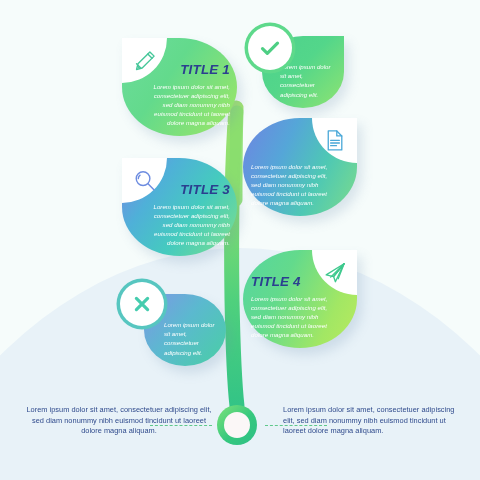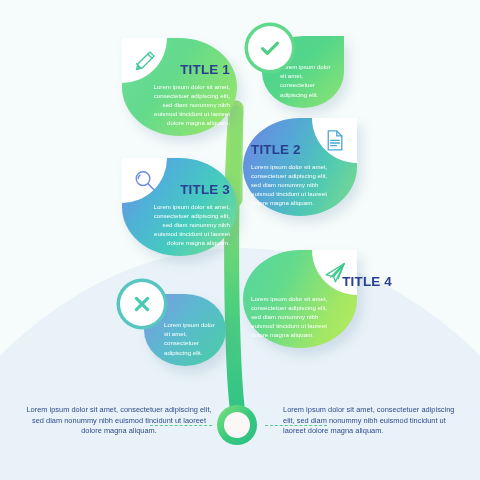--- a/index.html
+++ b/index.html
@@ -16,21 +16,21 @@
   .bg-top{position:absolute;inset:0;background:#f6fcfb;}
   .bg-arc{
     position:absolute;left:-180px;top:248px;width:840px;height:600px;
     background:#e8f2f8;border-radius:50% 50% 0 0 / 100% 100% 0 0;
   }
 
   
   .stem-svg{position:absolute;left:0;top:0;width:480px;height:480px;}
 
   
-  .leaf{position:absolute;}
+  .leaf{position:absolute;font-style:italic;}
 
   
   .lf-right{border-radius:0 70% 70% 70%;}       
   .lf-left {border-radius:70% 0 70% 70%;}       
 
   .leaf-shadow{
     position:absolute;inset:0;
     filter:blur(6px);opacity:.22;background:#6f8fb0;
     transform:translate(5px,7px);z-index:0;
   }
@@ -142,21 +142,20 @@
   <div class="leaf" style="left:243px;top:118px;width:114px;height:98px;">
     <div class="leaf-shadow lf-left"></div>
     <div class="leaf-body lf-left" style="background:linear-gradient(115deg,#6f84e2 0%,#55a6d8 35%,#4ec8b4 65%,#7ddc8a 100%);"></div>
     <div class="icon-panel" style="right:0;top:0;width:45px;height:45px;border-radius:0 0 0 100%;">
       <svg width="25" height="25" viewBox="0 0 24 24" fill="none" stroke="#4aa8d8" stroke-width="1.25" stroke-linecap="round" stroke-linejoin="round">
         <path d="M6 2.8h8.2L19 7.6V21H6z"></path>
         <path d="M14.2 2.8v4.8H19"></path>
         <path d="M8.3 11.8h8.4M8.3 14.4h8.4M8.3 17h5.6"></path>
       </svg>
     </div>
-    <div class="leaf-title" style="left:8px;top:24px;width:100px;text-align:left;">TITLE 2</div>
     <div class="leaf-text" style="left:8px;top:44px;width:80px;text-align:left;">Lorem ipsum dolor sit amet, consectetuer adipiscing elit, sed diam nonummy nibh euismod tincidunt ut laoreet dolore magna aliquam.</div>
   </div>
 
   <div class="leaf" style="left:122px;top:158px;width:115px;height:98px;">
     <div class="leaf-shadow lf-right"></div>
     <div class="leaf-body lf-right" style="background:linear-gradient(125deg,#7b86e4 0%,#4fb0d8 30%,#45cbbe 60%,#7fdf8b 100%);"></div>
     <div class="icon-panel" style="left:0;top:0;width:45px;height:45px;border-radius:0 0 100% 0;">
       <svg width="26" height="26" viewBox="0 0 24 24" fill="none" stroke="#6d8ce0" stroke-width="1.3" stroke-linecap="round" stroke-linejoin="round">
         <circle cx="10.2" cy="9.8" r="6.3"></circle>
         <path d="M14.8 14.5l5.4 5.6"></path>
@@ -171,21 +170,21 @@
     <div class="leaf-shadow lf-left"></div>
     <div class="leaf-body lf-left" style="background:linear-gradient(115deg,#55d6a0 0%,#63da8c 35%,#a2e764 75%,#b9ea5d 100%);"></div>
     <div class="icon-panel" style="right:0;top:0;width:45px;height:45px;border-radius:0 0 0 100%;">
       <svg width="27" height="27" viewBox="0 0 24 24" fill="none" stroke="#3fc98e" stroke-width="1.2" stroke-linecap="round" stroke-linejoin="round">
         <path d="M20.5 4.2L4.6 14.1l6.6 1.5z"></path>
         <path d="M20.5 4.2l-9.3 11.4 1.6 4.6z"></path>
         <path d="M20.5 4.2L8.6 16.1"></path>
         <path d="M20.5 4.2l-5.2 13.3"></path>
       </svg>
     </div>
-    <div class="leaf-title" style="left:8px;top:24px;width:100px;text-align:right;margin-left:41px;">TITLE 4</div>
+    <div class="leaf-title" style="left:8px;top:24px;width:100px;text-align:left;">TITLE 4</div>
     <div class="leaf-text" style="left:8px;top:44px;width:80px;text-align:left;">Lorem ipsum dolor sit amet, consectetuer adipiscing elit, sed diam nonummy nibh euismod tincidunt ut laoreet dolore magna aliquam.</div>
   </div>
 
   <div class="leaf" style="left:144px;top:294px;width:82px;height:72px;">
     <div class="leaf-shadow lf-right"></div>
     <div class="leaf-body lf-right" style="background:linear-gradient(130deg,#7e97e6 0%,#5bb9cf 45%,#49cfa4 100%);"></div>
     <div class="badge-circle" style="left:-24px;top:-12px;width:44px;height:44px;
          box-shadow:0 0 0 3.5px #57c6c0;">
       <svg width="24" height="24" viewBox="0 0 24 24" fill="none" stroke="#45ccae" stroke-width="3.2" stroke-linecap="round">
         <path d="M6.4 6.4l11.2 11.2M17.6 6.4L6.4 17.6"></path>

